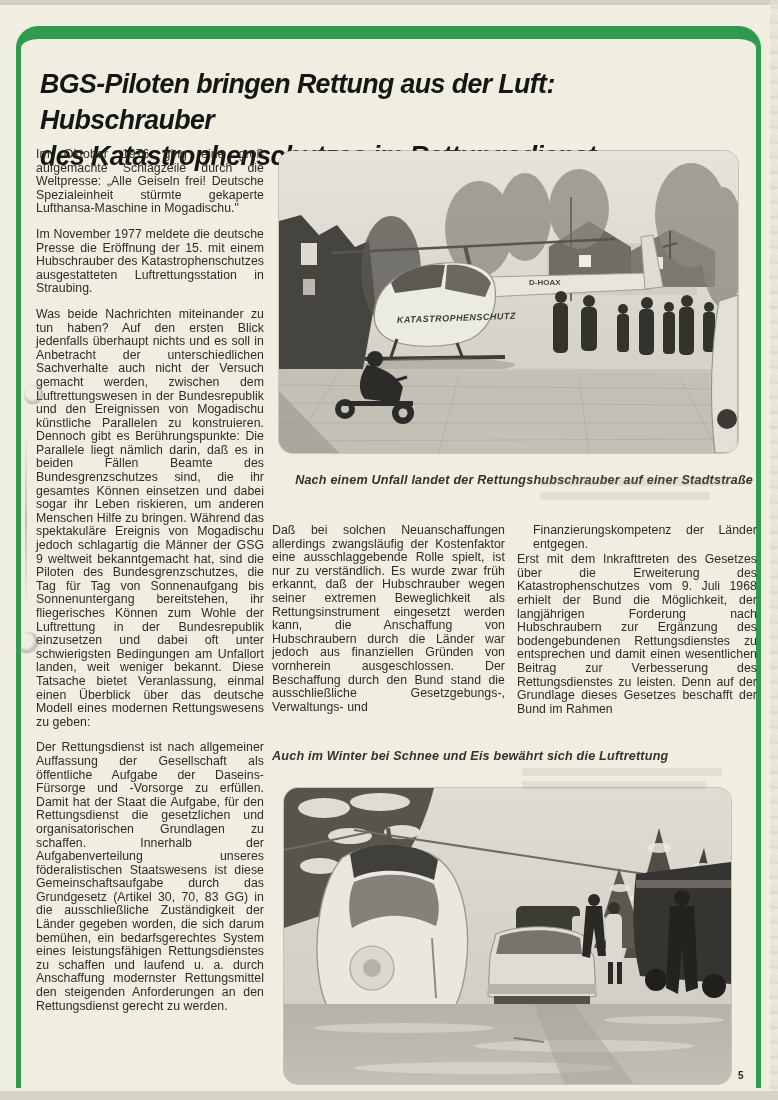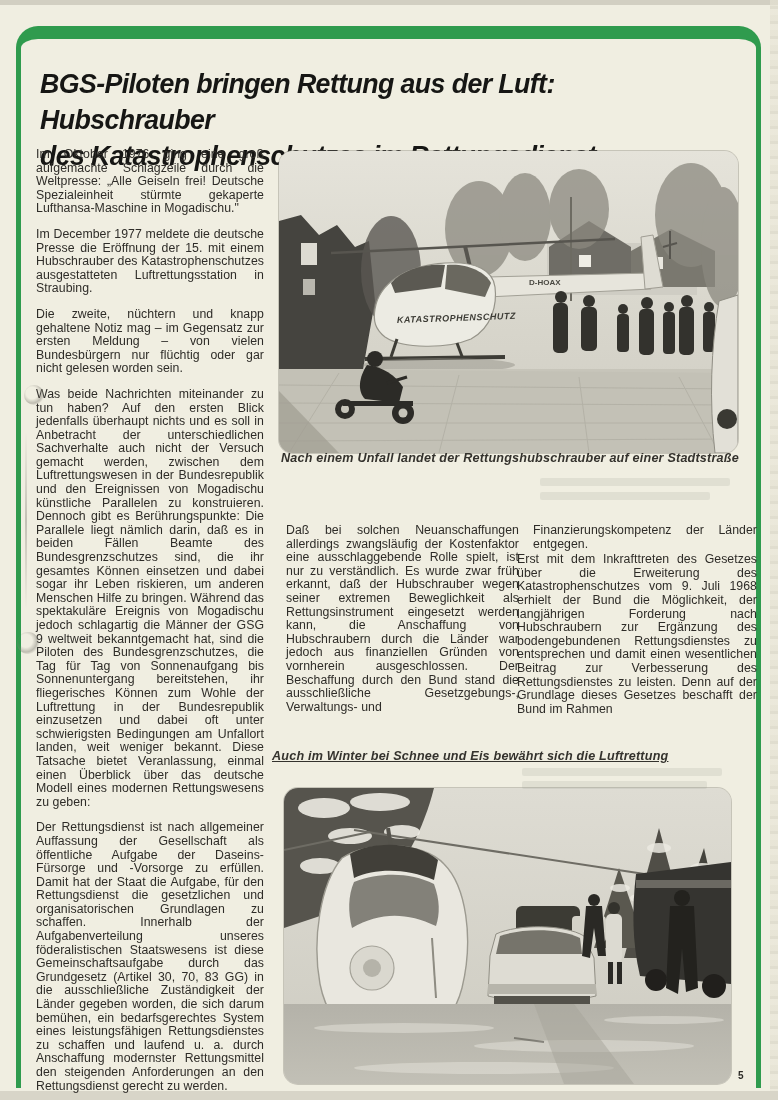--- a/index.html
+++ b/index.html
@@ -25,28 +25,28 @@
     font-size:27px;line-height:36px;letter-spacing:-0.6px;color:#161614;
     transform:scaleX(0.99);transform-origin:left;
   }
   .bodycol{
     position:absolute;font-size:12.3px;line-height:13.6px;text-align:justify;
     color:#2e2c28;letter-spacing:0.05px;
   }
   .bodycol p{margin:0 0 12px 0;}
   .bodycol p.tight{margin:0 0 2px 16px;}
   #col-left{left:36px;top:148px;width:228px;}
-  #col-mid{left:272px;top:524px;width:233px;margin-left:14px;}
+  #col-mid{left:272px;top:524px;width:233px;}
   #col-right{left:517px;top:524px;width:240px;}
   .caption{
     position:absolute;font-style:italic;font-weight:bold;font-size:12.6px;
     color:#34322d;letter-spacing:0.2px;
   }
-  #caption-street{left:281px;top:451px;width:472px;}
-  #caption-winter{left:272px;top:749px;width:470px;text-decoration:underline;}
+  #caption-street{left:281px;top:473px;width:472px;text-align:right;}
+  #caption-winter{left:272px;top:749px;width:470px;}
   .photo{
     position:absolute;border-radius:14px;overflow:hidden;
     box-shadow:0 0 0 1px rgba(120,118,108,.35);
     background:#d9d7cd;
   }
   #photo-street{left:279px;top:151px;width:459px;height:302px;}
   #photo-winter{left:284px;top:788px;width:447px;height:296px;}
   .photo svg{display:block;width:100%;height:100%;}
   .page-number{
     position:absolute;left:738px;top:1070px;font-size:10px;font-weight:bold;color:#2b2a26;
@@ -76,22 +76,21 @@
 
 <div class="green-frame"></div>
 
 <div class="title">
   <div>BGS-Piloten bringen Rettung aus der Luft: Hubschrauber</div>
   <div>des Katastrophenschutzes im Rettungsdienst</div>
 </div>
 
 <div id="col-left" class="bodycol">
   <p>Im Oktober 1976 ging eine groß aufgemachte Schlagzeile durch die Weltpresse: „Alle Geiseln frei! Deutsche Spezialeinheit stürmte gekaperte Lufthansa-Maschine in Mogadischu."</p>
-  <p>Im December 1977 meldete die deutsche Presse die Eröffnung der 15. mit einem Hubschrauber des Katastrophenschutzes ausgestatteten Luftrettungsstation in Straubing.</p>
-  <p>Die zweite, nüchtern und knapp gehaltene Notiz mag – im Gegensatz zur ersten Meldung – von vielen Bundesbürgern nur flüchtig oder gar nicht gelesen worden sein.</p>
+  <p>Im November 1977 meldete die deutsche Presse die Eröffnung der 15. mit einem Hubschrauber des Katastrophenschutzes ausgestatteten Luftrettungsstation in Straubing.</p>
   <p>Was beide Nachrichten miteinander zu tun haben? Auf den ersten Blick jedenfalls überhaupt nichts und es soll in Anbetracht der unterschiedlichen Sachverhalte auch nicht der Versuch gemacht werden, zwischen dem Luftrettungswesen in der Bundesrepublik und den Ereignissen von Mogadischu künstliche Parallelen zu konstruieren. Dennoch gibt es Berührungspunkte: Die Parallele liegt nämlich darin, daß es in beiden Fällen Beamte des Bundesgrenzschutzes sind, die ihr gesamtes Können einsetzen und dabei sogar ihr Leben riskieren, um anderen Menschen Hilfe zu bringen. Während das spektakuläre Ereignis von Mogadischu jedoch schlagartig die Männer der GSG 9 weltweit bekanntgemacht hat, sind die Piloten des Bundesgrenzschutzes, die Tag für Tag von Sonnenaufgang bis Sonnenuntergang bereitstehen, ihr fliegerisches Können zum Wohle der Luftrettung in der Bundesrepublik einzusetzen und dabei oft unter schwierigsten Bedingungen am Unfallort landen, weit weniger bekannt. Diese Tatsache bietet Veranlassung, einmal einen Überblick über das deutsche Modell eines modernen Rettungswesens zu geben:</p>
   <p>Der Rettungsdienst ist nach allgemeiner Auffassung der Gesellschaft als öffentliche Aufgabe der Daseins-Fürsorge und -Vorsorge zu erfüllen. Damit hat der Staat die Aufgabe, für den Rettungsdienst die gesetzlichen und organisatorischen Grundlagen zu schaffen. Innerhalb der Aufgabenverteilung unseres föderalistischen Staatswesens ist diese Gemeinschaftsaufgabe durch das Grundgesetz (Artikel 30, 70, 83 GG) in die ausschließliche Zuständigkeit der Länder gegeben worden, die sich darum bemühen, ein bedarfsgerechtes System eines leistungsfähigen Rettungsdienstes zu schaffen und laufend u. a. durch Anschaffung modernster Rettungsmittel den steigenden Anforderungen an den Rettungsdienst gerecht zu werden.</p>
 </div>
 
 <div id="photo-street" class="photo">
   <svg viewBox="0 0 459 302" preserveAspectRatio="none">
     <defs>
       <linearGradient id="sky1" x1="0" y1="0" x2="0" y2="1">
         <stop offset="0" stop-color="#e5e3da"></stop>
           <stop offset="0.6" stop-color="#d7d5cb"></stop>

